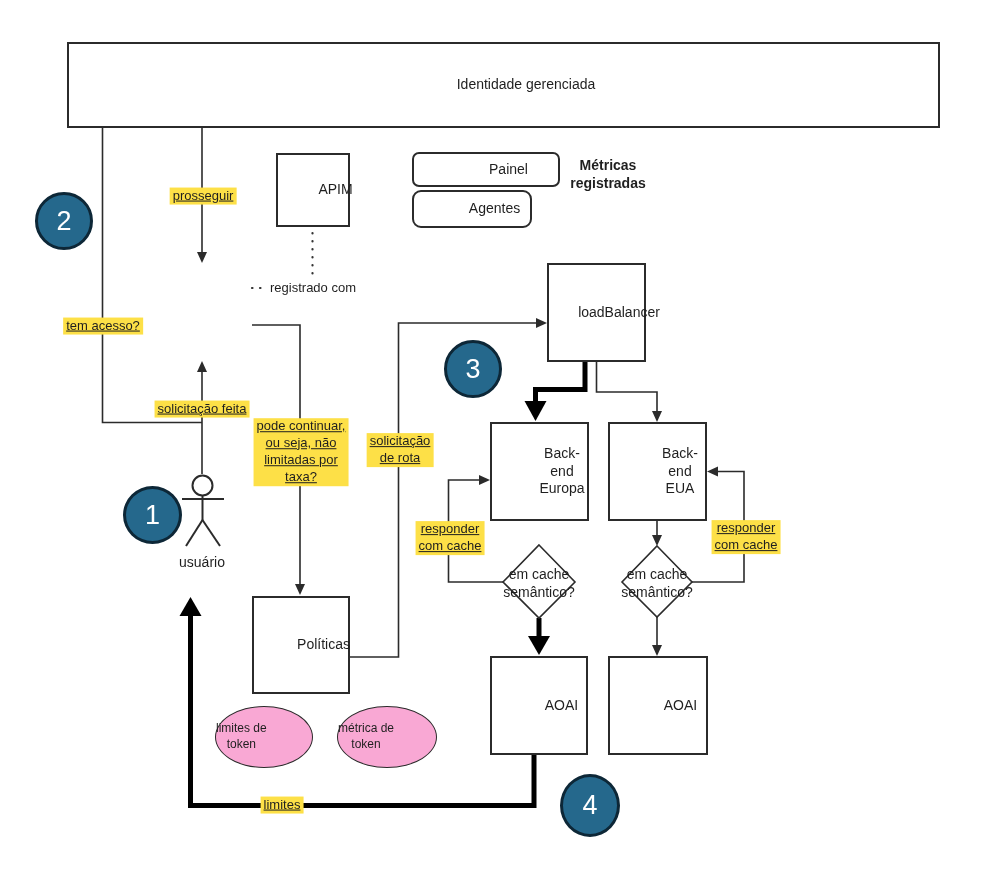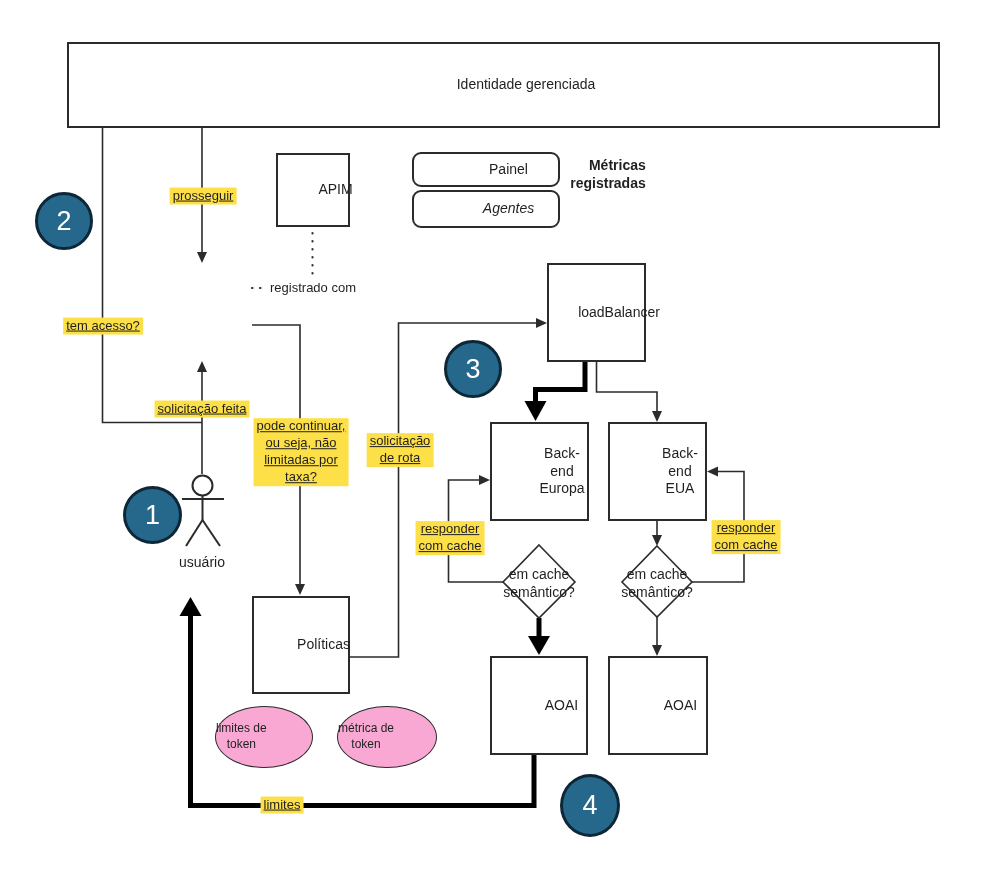--- a/index.html
+++ b/index.html
@@ -132,23 +132,23 @@
     </g>
 
     <polygon class="diamond" points="539,545 575,582 539,618 503,582"></polygon>
     <polygon class="diamond" points="657,546 692,582 657,617 622,582"></polygon>
   </svg>
 
   <div class="box" style="left:67px;top:42px;width:873px;height:86px;"><span>Identidade gerenciada</span></div>
 
   <div class="box" style="left:276px;top:153px;width:74px;height:74px;"><span>APIM</span></div>
 
-  <div class="box rounded" style="left:412px;top:152px;width:148px;height:35px;"><span>Painel</span></div>
-
-  <div class="box rounded" style="left:412px;top:190px;width:148px;height:38px;font-style:italic;"><span>Agentes</span></div>
+  <div class="box rounded" style="left:412px;top:152px;width:148px;height:35px;border-radius:7px;"><span>Painel</span></div>
+
+  <div class="box rounded" style="left:412px;top:190px;width:120px;height:38px;"><span>Agentes</span></div>
 
 
   <div class="box" style="left:547px;top:263px;width:99px;height:99px;"><span>loadBalancer</span></div>
 
   <div class="box" style="left:490px;top:422px;width:99px;height:99px;"><span>Back-end
 Europa</span></div>
 
   <div class="box" style="left:608px;top:422px;width:99px;height:99px;"><span>Back-end
 EUA</span></div>
 
@@ -177,21 +177,21 @@
 ou seja, não
 limitadas por
 taxa?</div>
   <div class="lbl bg" style="left:400px;top:450px;">solicitação
 de rota</div>
   <div class="lbl bg" style="left:450px;top:538px;">responder
 com cache</div>
   <div class="lbl bg" style="left:746px;top:537px;">responder
 com cache</div>
   <div class="lbl bg" style="left:282px;top:805px;">limites</div>
-  <div class="lbl semibold" style="left:608px;top:174px;text-align:right;">Métricas
+  <div class="lbl semibold" style="left:608px;top:174px;">Métricas
 registradas</div>
   <div class="lbl" style="left:202px;top:562px;font-size:14px;">usuário</div>
 
   <div class="step" style="left:35px;top:192px;width:58px;height:58px;">
       <span>2</span>
     </div>
   <div class="step" style="left:123px;top:486px;width:59px;height:58px;">
       <span>1</span>
     </div>
   <div class="step" style="left:444px;top:340px;width:58px;height:58px;">

